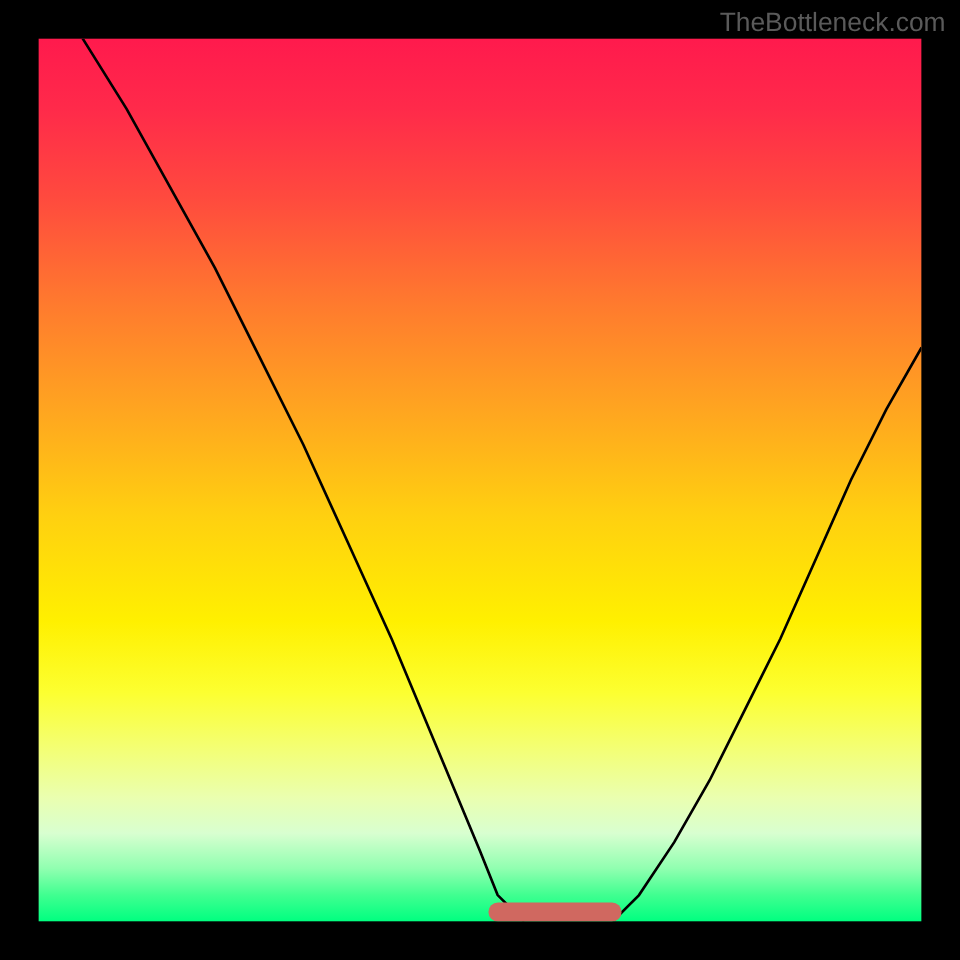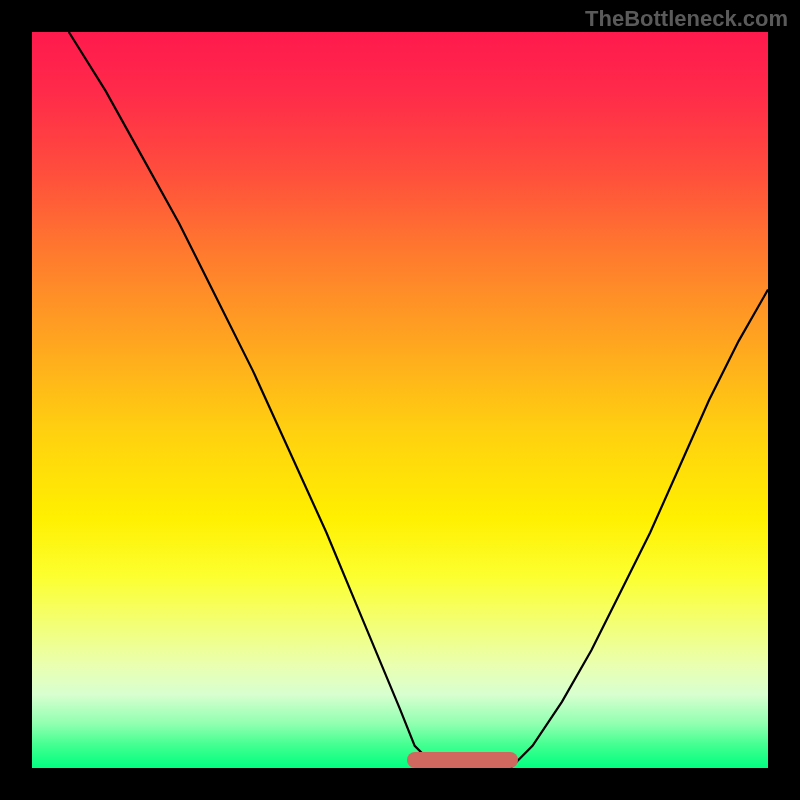--- a/index.html
+++ b/index.html
@@ -9,21 +9,21 @@
     background: #000;
     position: relative;
     font-family: Arial, sans-serif;
   }
   .watermark {
     position: absolute;
     top: 6px;
     right: 12px;
     color: #5a5a5a;
     font-size: 22px;
-    font-weight: 700;
+    font-weight: 400;
     z-index: 10;
   }
   .chart-area {
     position: absolute;
     left: 32px;
     top: 32px;
     width: 736px;
     height: 736px;
     overflow: hidden;
   }

